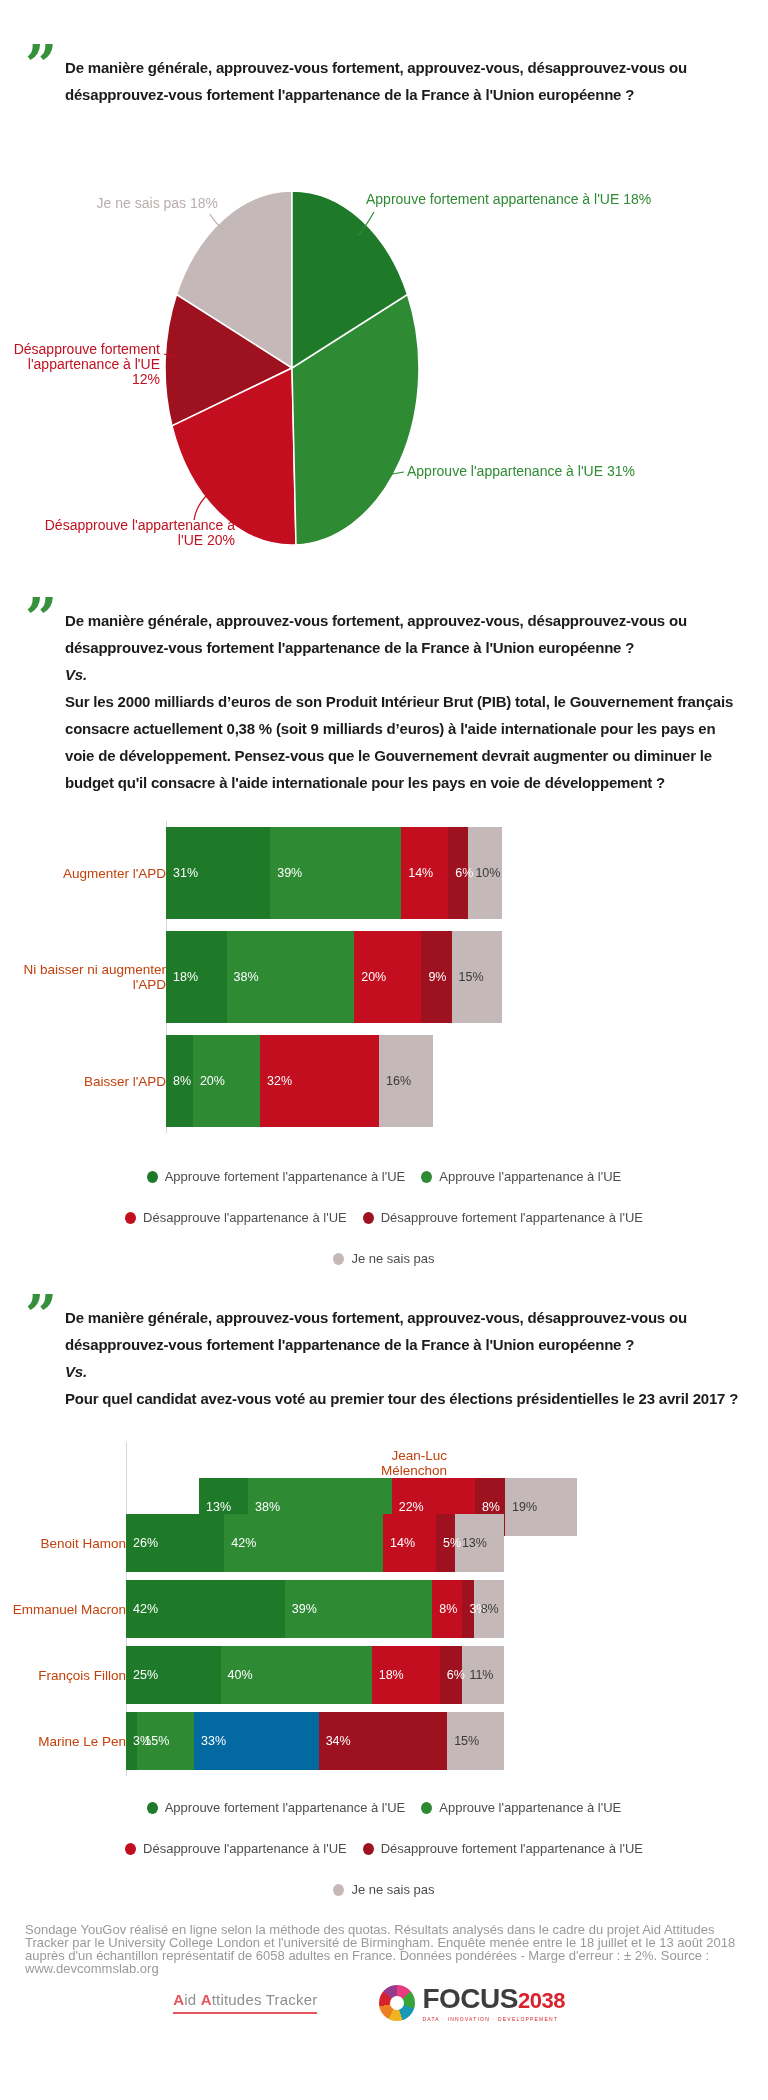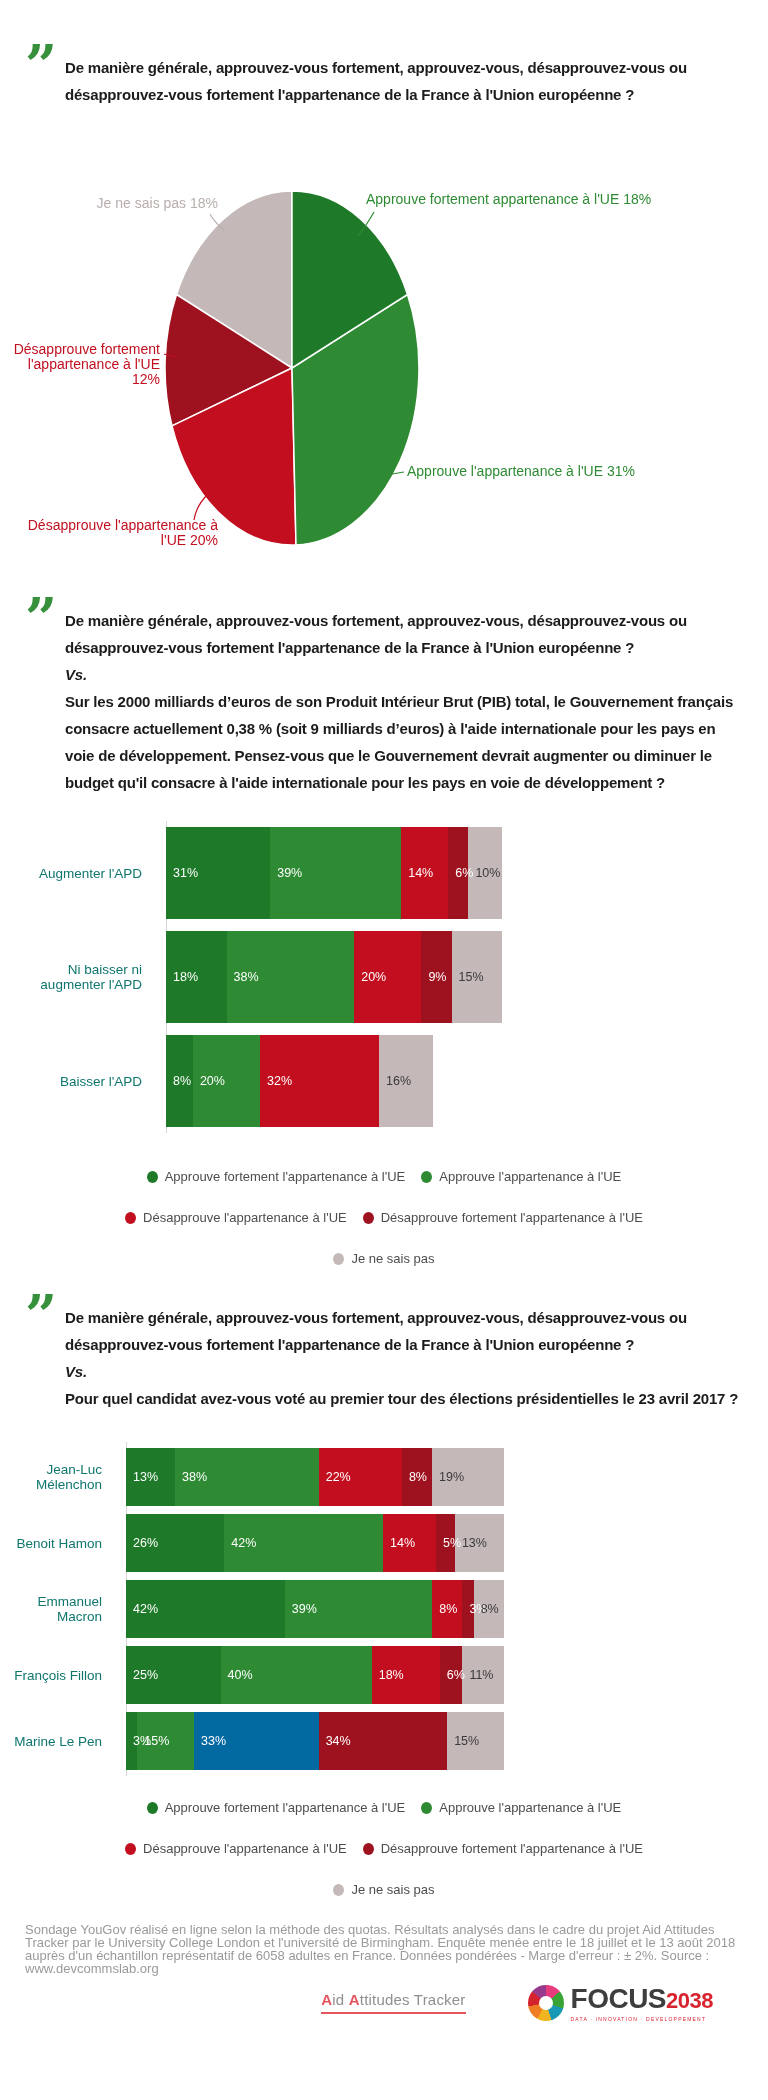--- a/index.html
+++ b/index.html
@@ -29,30 +29,30 @@
   #pie-svg { position:absolute; left:0; top:0; }
   .pie-label { position:absolute; font-size:14px; line-height:15px; }
   .pl-right { text-align:right; }
   .pl-green { color:#2e8b33; }
   .pl-red   { color:#c11020; }
   .pl-gray  { color:#b9aeae; }
   #pl-af   { left:366px; top:84px;  width:390px; }
   #pl-a    { left:407px; top:356px; width:350px; }
   #pl-jnsp { left:0;     top:88px;  width:218px; }
   #pl-df   { left:0;     top:234px; width:160px; }
-  #pl-d    { left:0;     top:410px; width:218px; }
+  #pl-d    { left:17px;     top:410px; width:218px; }
   
   .barchart { position:relative; margin-left:8px; padding:6px 0; }
   #chart1 { margin-top:25px; }
   #chart2 { margin-top:30px; }
   .axis-v { position:absolute; top:0; bottom:0; width:1px; background:#d6d6d6; }
   .bar-row { display:flex; align-items:center; }
   .bar-cat {
-    font-size:13.5px; color:#0f766e; text-align:right;
-    padding-right:24px; flex:0 0 auto;
+    font-size:13.5px; color:#c2410c; text-align:right;
+    padding-right:0; flex:0 0 auto;
   }
   .bar-track { display:flex; height:100%; flex:0 0 auto; }
   .bar-seg { position:relative; height:100%; }
   .seg-label {
     position:absolute; left:7px; top:50%; transform:translateY(-50%);
     font-size:12.5px; color:#ffffff; white-space:nowrap; z-index:1;
   }
   .seg-label.dark { color:#3b3b3b; }
   
   .legend {
@@ -64,21 +64,21 @@
   .legend-item { display:inline-flex; align-items:center; margin:0 8px; }
   .legend-dot {
     width:11px; height:12px; border-radius:50%; display:inline-block;
     margin-right:7px; flex:0 0 auto;
   }
   .legend-label { font-size:13px; color:#4d4d4d; }
   .legend-break { flex-basis:100%; height:0; }
   
   #footer { margin:26px 25px 0 25px; }
   .source-text { font-size:13px; color:#9a9a9a; line-height:13px; width:718px; }
-  .logos { display:flex; justify-content:flex-end; align-items:center; margin:8px 30px 0 0; gap:62px; }
+  .logos { display:flex; justify-content:center; align-items:center; margin:8px 30px 0 0; gap:62px; }
   .aat-logo { border-bottom:2px solid #e4555e; padding-bottom:3px; }
   .aat-text { font-size:15px; color:#8f8f8f; letter-spacing:0.2px; }
   .aat-text .aat-a { color:#e4555e; font-weight:bold; }
   .focus-logo { display:flex; align-items:center; gap:7px; }
   .pinwheel {
     width:36px; height:36px; border-radius:50%; position:relative; flex:0 0 auto;
     background:conic-gradient(#e73b7e 0 14%, #38a337 14% 30%, #1898b5 30% 45%,
                #f0b421 45% 58%, #ef7d23 58% 72%, #d5232e 72% 86%, #973a8c 86% 100%);
   }
   .pinwheel::after { content:""; position:absolute; inset:11px; background:#fff; border-radius:50%; }
@@ -219,21 +219,21 @@
   <div class="qtext">
     <div>De manière générale, approuvez-vous fortement, approuvez-vous, désapprouvez-vous ou désapprouvez-vous fortement l'appartenance de la France à l'Union européenne ?</div>
     <div class="vs">Vs.</div>
     <div>Pour quel candidat avez-vous voté au premier tour des élections présidentielles le 23 avril 2017 ?</div>
   </div>
 </div>
 
 <div class="barchart" id="chart2">
   <div class="axis-v" id="axis2" style="left: 118px;"></div>
   <div id="bars2">
-      <div class="bar-row" style="height: 58px; margin-bottom: 8px;">
+      <div class="bar-row" style="height: 58px; margin-bottom: 8px; flex-direction: column;">
         <div class="bar-cat" style="width: 118px;">Jean-Luc Mélenchon</div>
         <div class="bar-track" style="width: 378px;">
           <div class="bar-seg" style="width: 49.1px; background: rgb(30, 122, 40);">
             <span class="seg-label">13%</span>
           </div>
           <div class="bar-seg" style="width: 143.6px; background: rgb(46, 139, 51);">
             <span class="seg-label">38%</span>
           </div>
           <div class="bar-seg" style="width: 83.2px; background: rgb(194, 14, 31);">
             <span class="seg-label">22%</span>

